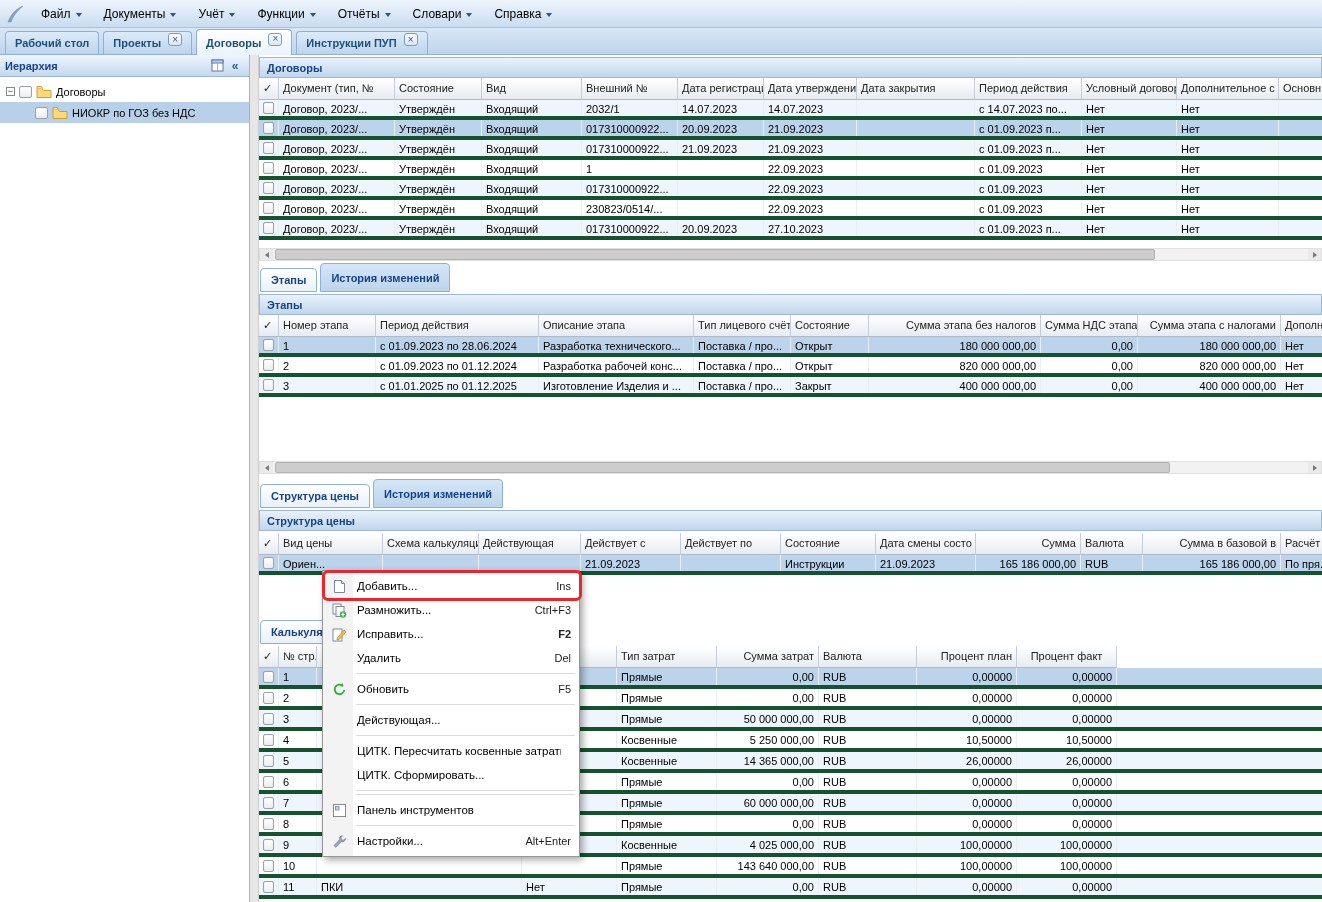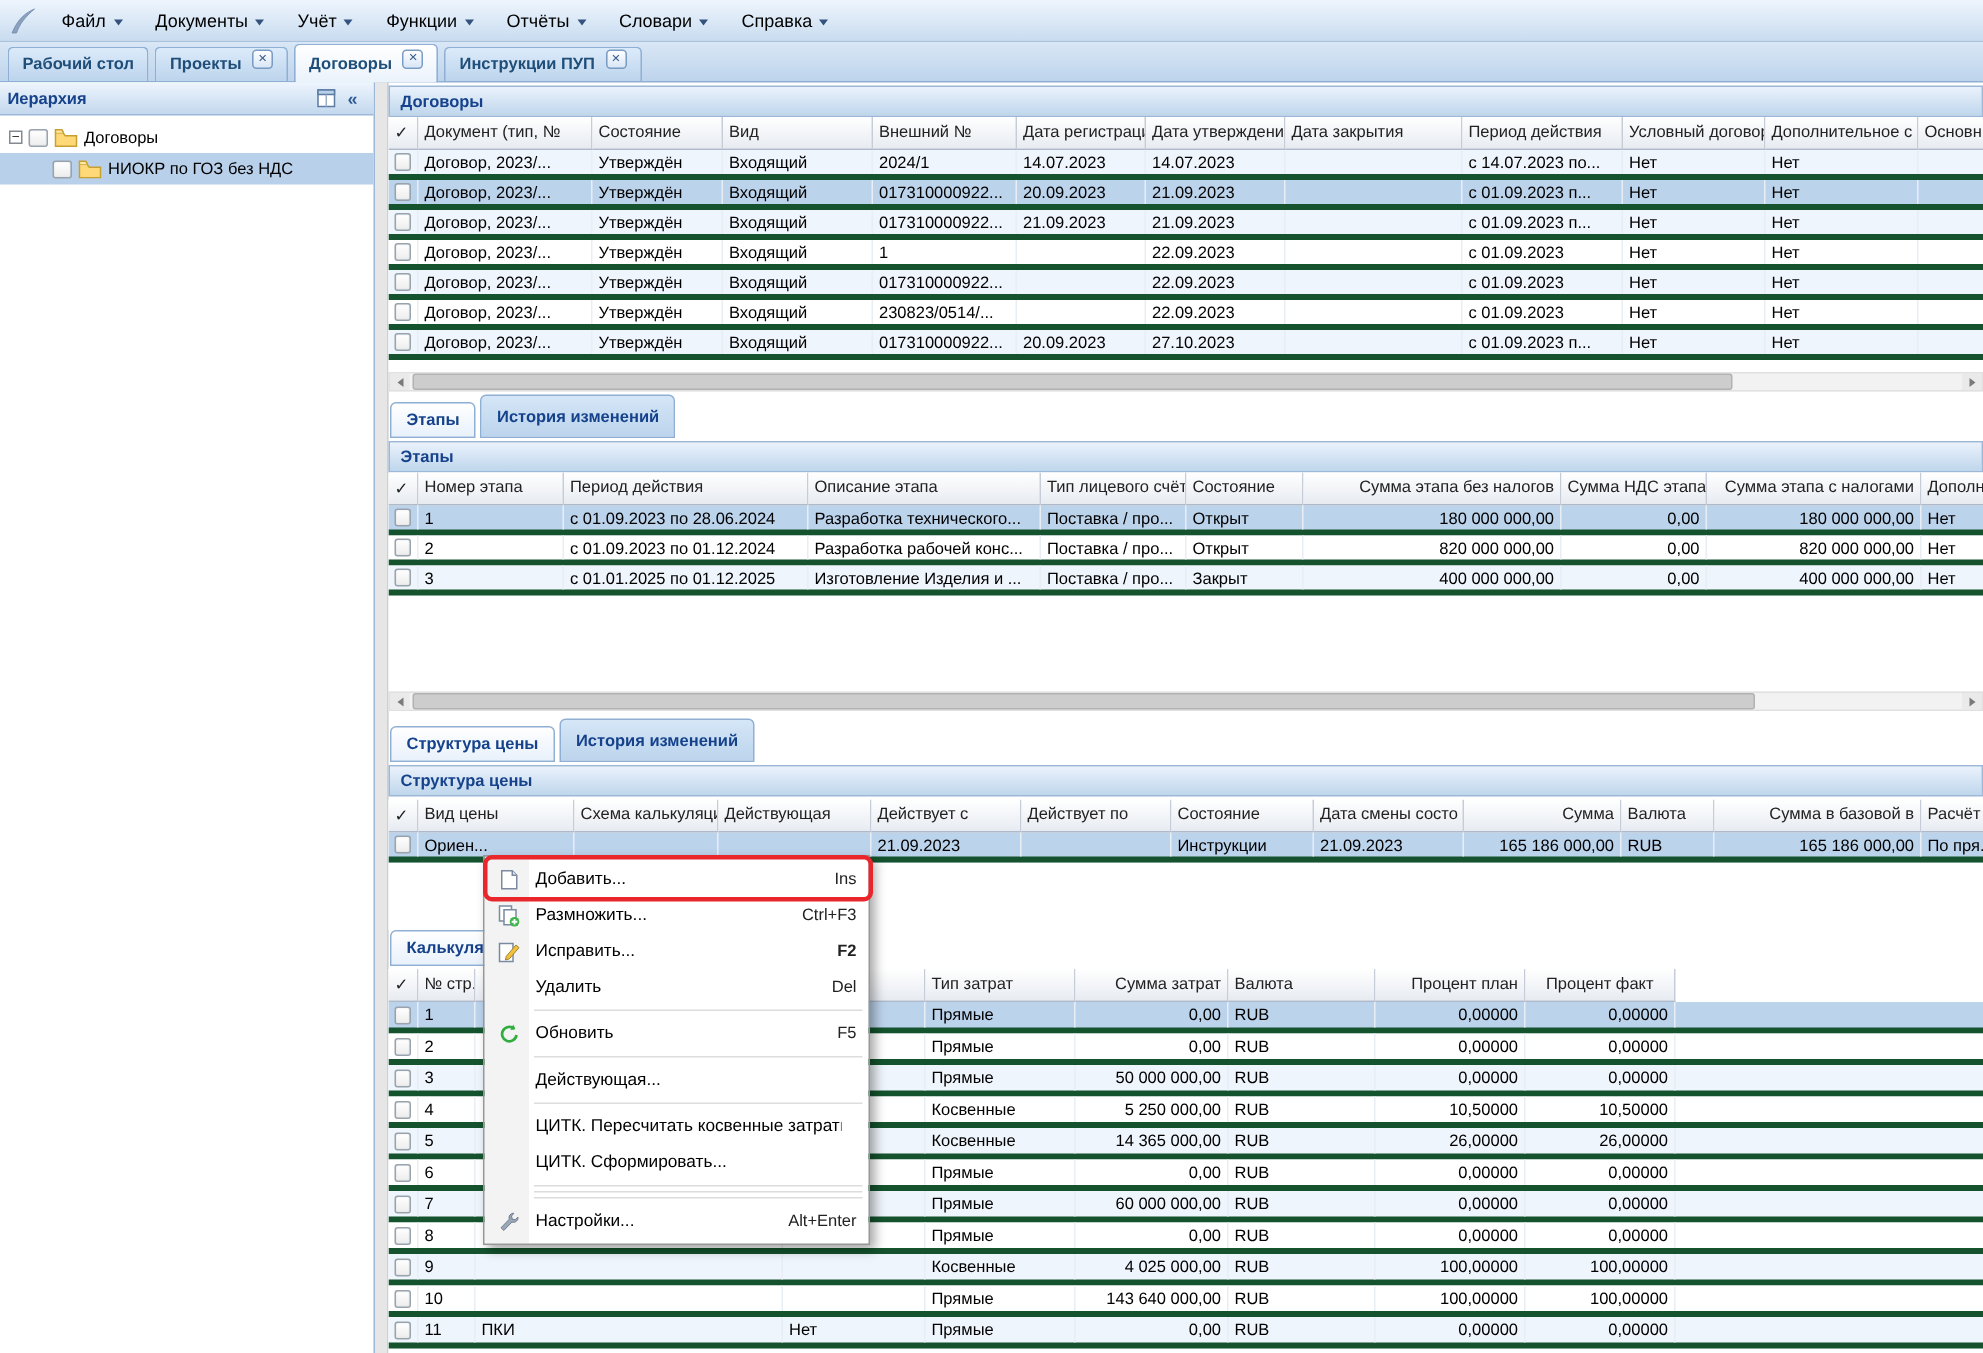--- a/index.html
+++ b/index.html
@@ -206,21 +206,21 @@
         <div class="th" style="flex-basis: 102px; width: 102px;">Дополнительное с</div>
         <div class="th" style="flex-basis: 80px; width: 80px;">Основн</div>
       </div>
       <div class="tr stripe" style="height: 20px;">
         <div class="td cbcell" style="flex-basis: 20px; width: 20px;">
           <span class="cb"></span>
         </div>
         <div class="td" style="flex-basis: 116px; width: 116px;">Договор, 2023/...</div>
         <div class="td" style="flex-basis: 87px; width: 87px;">Утверждён</div>
         <div class="td" style="flex-basis: 100px; width: 100px;">Входящий</div>
-        <div class="td" style="flex-basis: 96px; width: 96px;">2024/1</div>
+        <div class="td" style="flex-basis: 96px; width: 96px;">2032/1</div>
         <div class="td" style="flex-basis: 86px; width: 86px;">14.07.2023</div>
         <div class="td" style="flex-basis: 93px; width: 93px;">14.07.2023</div>
         <div class="td" style="flex-basis: 118px; width: 118px;"></div>
         <div class="td" style="flex-basis: 107px; width: 107px;">с 14.07.2023 по...</div>
         <div class="td" style="flex-basis: 95px; width: 95px;">Нет</div>
         <div class="td" style="flex-basis: 102px; width: 102px;">Нет</div>
         <div class="td" style="flex-basis: 80px; width: 80px;"></div>
       </div>
       <div class="tr sel" style="height: 20px;">
         <div class="td cbcell" style="flex-basis: 20px; width: 20px;">
@@ -664,20 +664,30 @@
         <span class="ctx-label">ЦИТК. Пересчитать косвенные затраты...</span>
         <span class="ctx-sc"></span>
       </div>
       <div class="ctx-item">
         <span class="ctx-icon"></span>
         <span class="ctx-label">ЦИТК. Сформировать...</span>
         <span class="ctx-sc"></span>
       </div>
       <div class="ctx-sep"></div>
       <div class="ctx-sep"></div>
+      <div class="ctx-item">
+        <span class="ctx-icon">
+          <svg width="15" height="15" viewBox="0 0 15 15">
+            <rect x="1.5" y="1.5" width="12" height="12" fill="#fff" stroke="#8a8a8a"></rect>
+            <rect x="3.5" y="3.5" width="3.5" height="3.5" fill="#c8d4e4" stroke="#8a9ab0"></rect>
+          </svg>
+        </span>
+        <span class="ctx-label">Панель инструментов</span>
+        <span class="ctx-sc"></span>
+      </div>
       <div class="ctx-sep"></div>
       <div class="ctx-item">
         <span class="ctx-icon">
           <svg width="15" height="15" viewBox="0 0 15 15">
             <path d="M10.6 1.8a3 3 0 0 0-3.1 4L2 11.5l1.9 1.8 5.4-5.6a3 3 0 0 0 4-3.3l-1.8 1.8-2-.5-.5-2z" fill="#9aa7b8" stroke="#6b7686" stroke-width="0.6"></path>
           </svg>
         </span>
         <span class="ctx-label">Настройки...</span>
         <span class="ctx-sc">Alt+Enter</span>
       </div>

